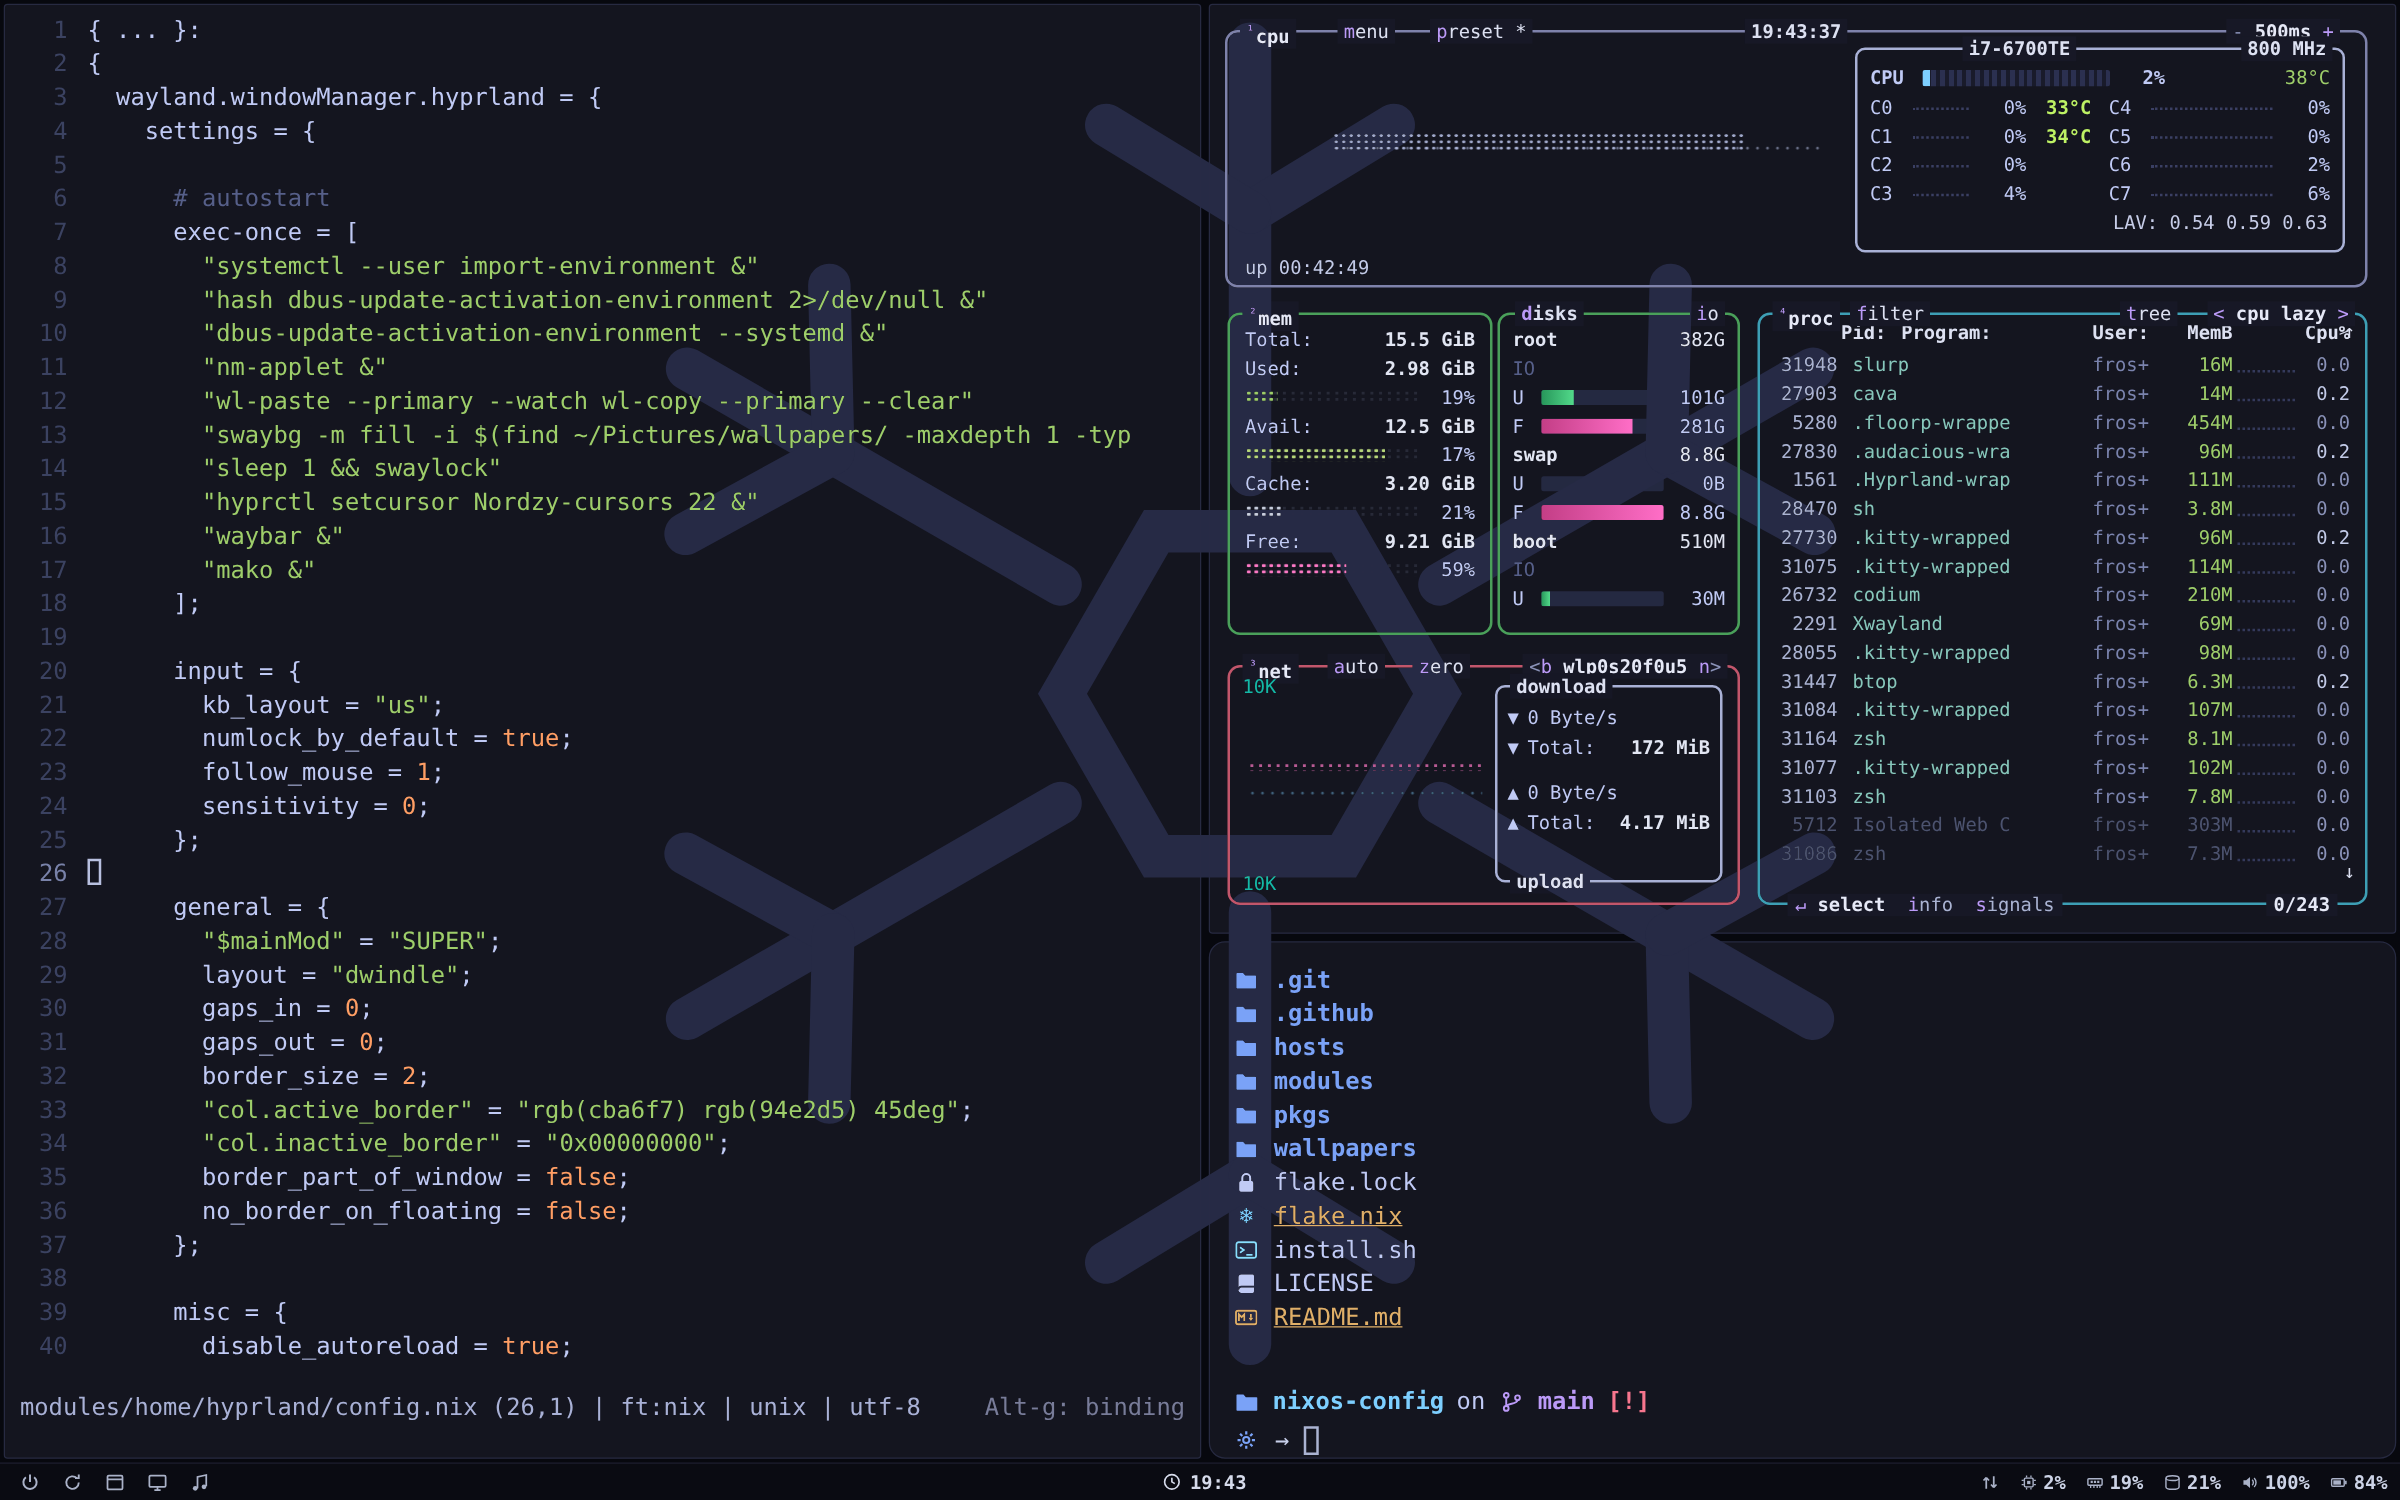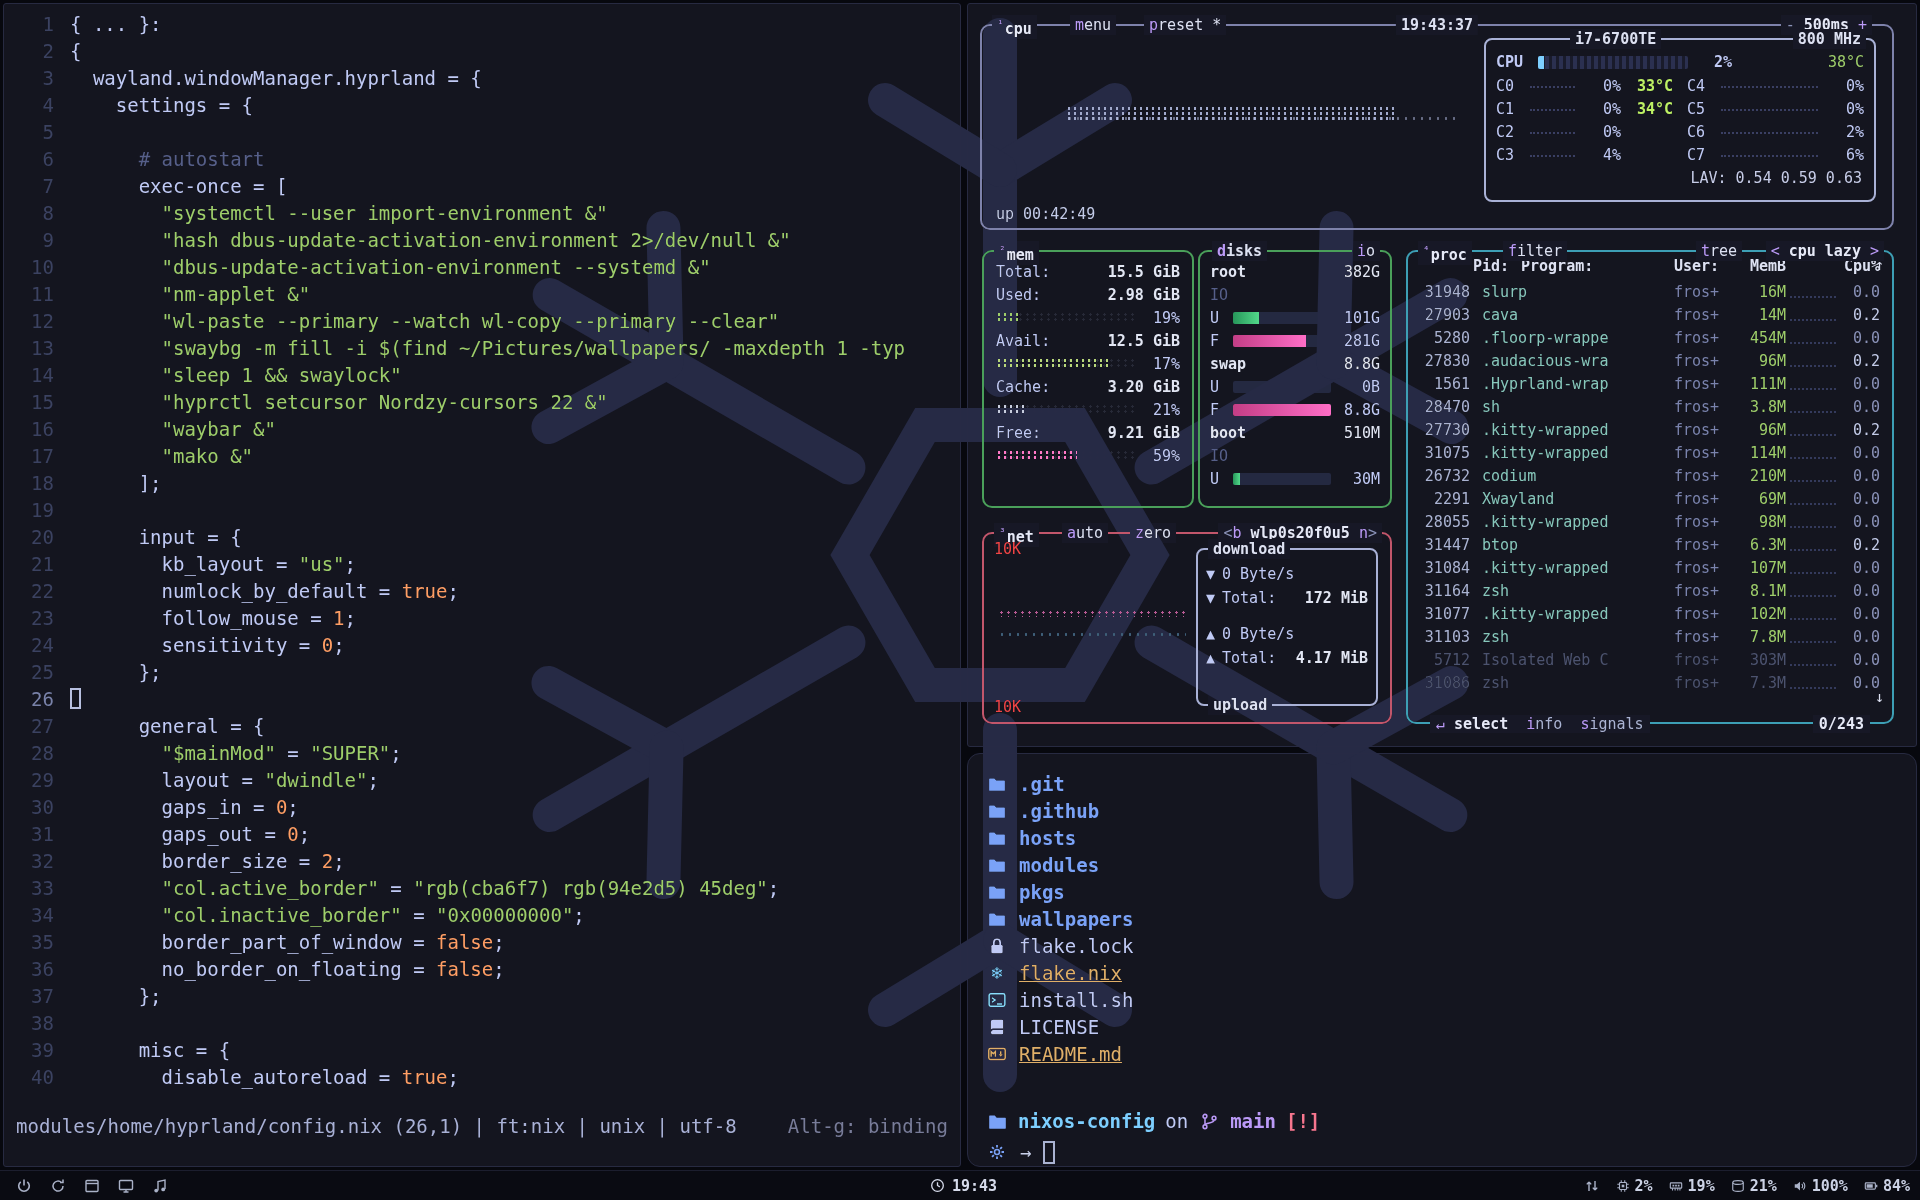--- a/index.html
+++ b/index.html
@@ -77,21 +77,21 @@
   .dname{font-weight:bold;color:#e2e6f3;}
   .dsize{margin-left:auto;color:#e2e6f3;}
   .dio{color:#565f89;}
   .dlab{width:16px;}
   .dbar{flex:1;height:12px;background:#242941;border-radius:2px;margin:0 7px;overflow:hidden;}
   .dfill{display:block;height:100%;}
   .dfill.g{background:linear-gradient(90deg,#27965a,#52d98a);}
   .dfill.p{background:linear-gradient(90deg,#c33e86,#ff6ec7);}
   .dval{min-width:42px;text-align:right;}
 
-  .netscale{position:absolute;left:10px;color:#ef4444;}
+  .netscale{position:absolute;left:10px;color:#14b8a6;}
   .netscale.top{top:6px;}
   .netscale.bot{bottom:6px;}
   .net-graph{position:absolute;border-radius:2px;}
   .net-graph.g1{left:14px;width:188px;top:76px;height:7px;background-image:radial-gradient(circle,rgba(255,121,198,0.7) 1.2px,transparent 1.4px);background-size:7px 5px;}
   .net-graph.g2{left:14px;width:188px;top:98px;height:5px;background-image:radial-gradient(circle,rgba(125,207,255,0.4) 1.1px,transparent 1.3px);background-size:8px 5px;}
   #netpanel{position:absolute;right:12px;top:14px;width:182px;height:158px;border:2px solid #a9b1d6;border-radius:8px;padding:12px 8px 0 8px;}
   #netpanel .btag{background:#161725;}
   .nrow{display:flex;align-items:center;gap:7px;height:24px;}
   .nrow.up1{margin-top:12px;}
   .narr{color:#c0caf5;}
@@ -443,21 +443,21 @@
         <div class="nrow">
             <span class="narr">▲</span>
             <span>Total:</span>
             <span class="nval">4.17 MiB</span>
           </div>
       </div>
     </div>
 
     <div class="bbox" id="procbox">
       <span class="btag" style="left:10px"><span class="sup">⁴</span><b>proc</b></span>
-      <span class="btag hotfirst" style="left:95px">filter</span>
+      <span class="btag hotfirst" style="left:72px">filter</span>
       <span class="btag hotfirst" style="right:150px">tree</span>
       <span class="btag" style="right:8px"><span class="hot">&lt;</span><b> cpu lazy </b><span class="hot">&gt;</span></span>
 
       <span class="pscroll up">↑</span>
       <div class="phead">
         <span class="ppid">Pid:</span>
         <span class="pname">Program:</span>
         <span class="puser">User:</span>
         <span class="pmem">MemB</span>
         <span class="pleader"></span>

